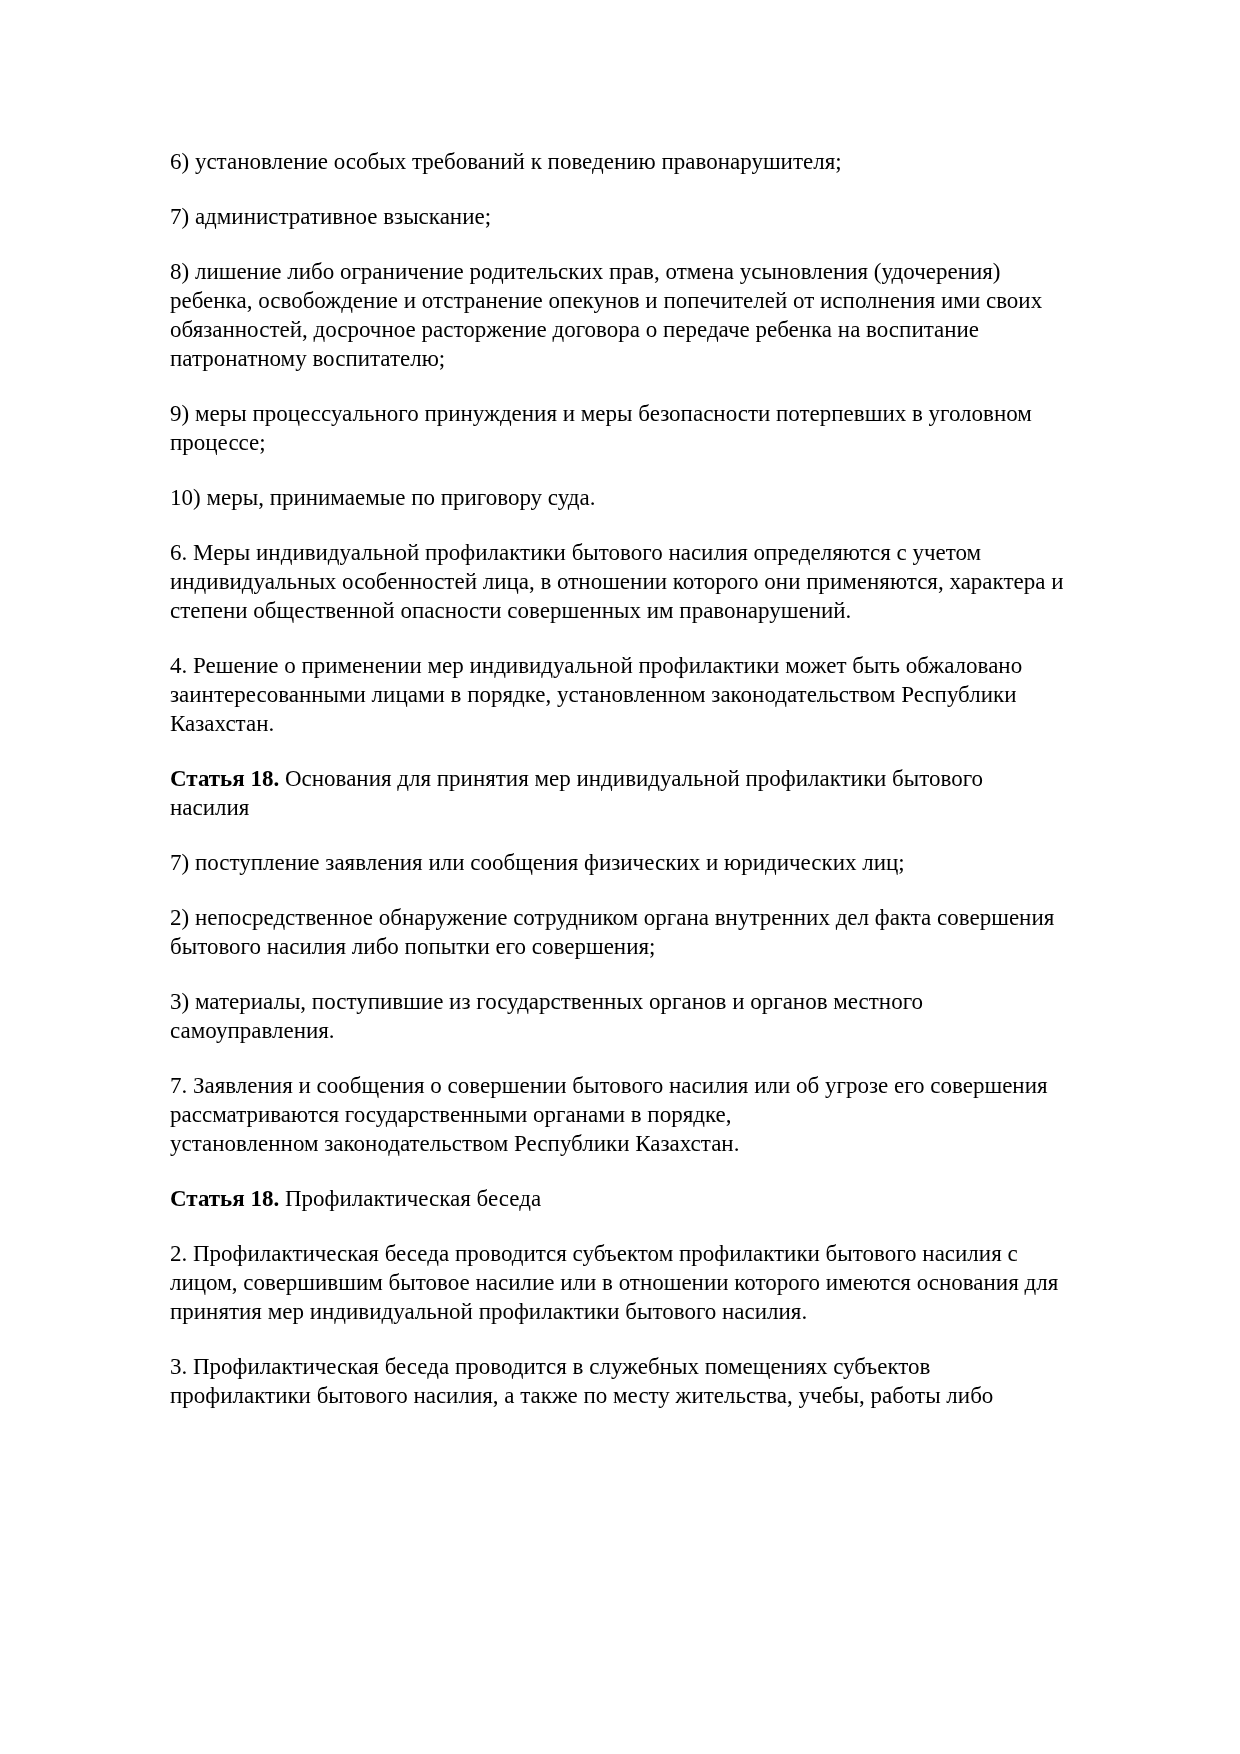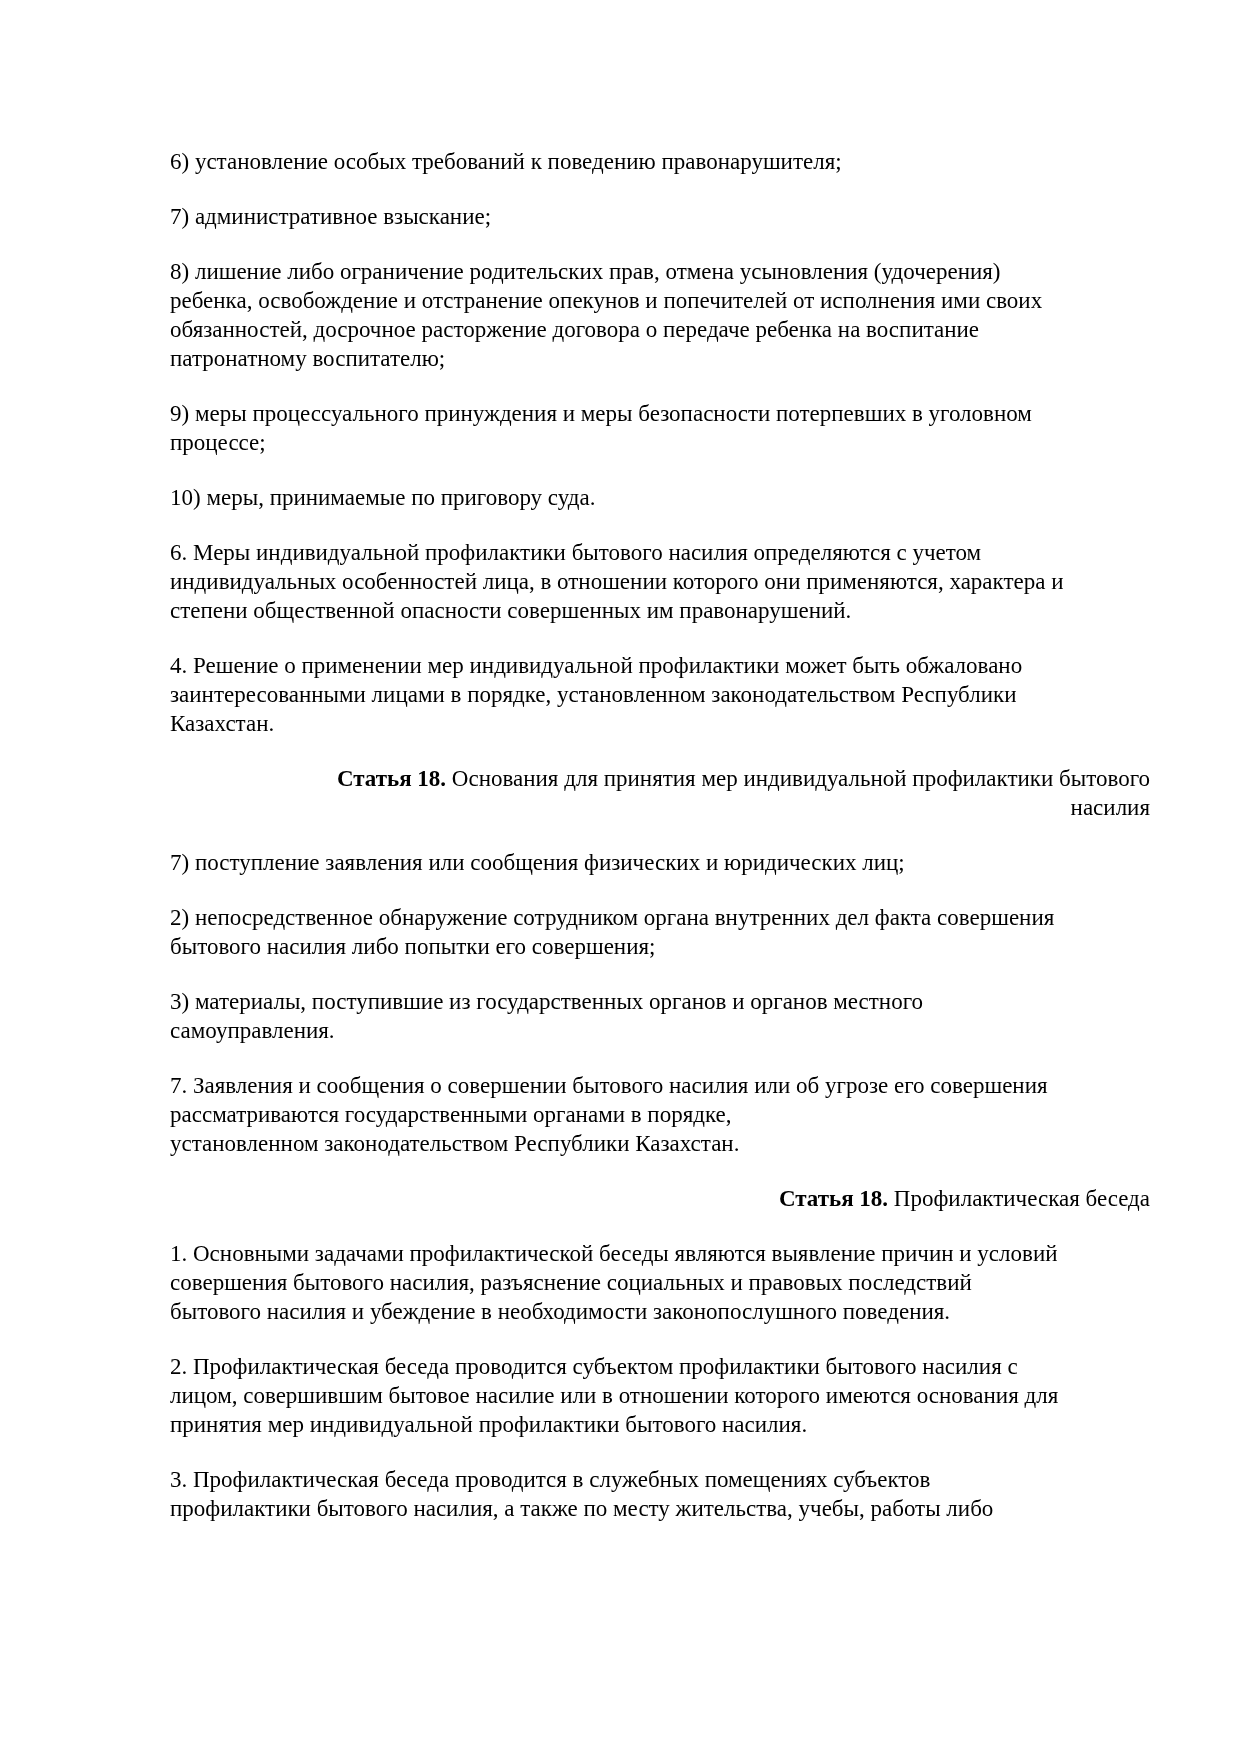--- a/index.html
+++ b/index.html
@@ -22,21 +22,21 @@
     font-family: "Liberation Serif", "DejaVu Serif", serif;
   }
   .para {
     font-size: 23px;
     line-height: 29px;
     margin: 0 0 26px 0;
     white-space: pre-wrap;
     color: #000000;
   }
   .para.center {
-    text-align: right;
+    text-align: left;
   }
   .para b {
     font-weight: bold;
   }
 </style>
 </head>
 <body>
 
 <div class="page">
 
@@ -73,23 +73,20 @@
 
   <p class="para">3) материалы, поступившие из государственных органов и органов местного
 самоуправления.</p>
 
   <p class="para">7. Заявления и сообщения о совершении бытового насилия или об угрозе его совершения
 рассматриваются государственными органами в порядке,
 установленном законодательством Республики Казахстан.</p>
 
   <p class="para center"><b>Статья 18.</b><span> Профилактическая беседа</span></p>
 
-  <p class="para">1. Основными задачами профилактической беседы являются выявление причин и условий
-совершения бытового насилия, разъяснение социальных и правовых последствий
-бытового насилия и убеждение в необходимости законопослушного поведения.</p>
 
   <p class="para">2. Профилактическая беседа проводится субъектом профилактики бытового насилия с
 лицом, совершившим бытовое насилие или в отношении которого имеются основания для
 принятия мер индивидуальной профилактики бытового насилия.</p>
 
   <p class="para">3. Профилактическая беседа проводится в служебных помещениях субъектов
 профилактики бытового насилия, а также по месту жительства, учебы, работы либо</p>
 
 </div>
 

